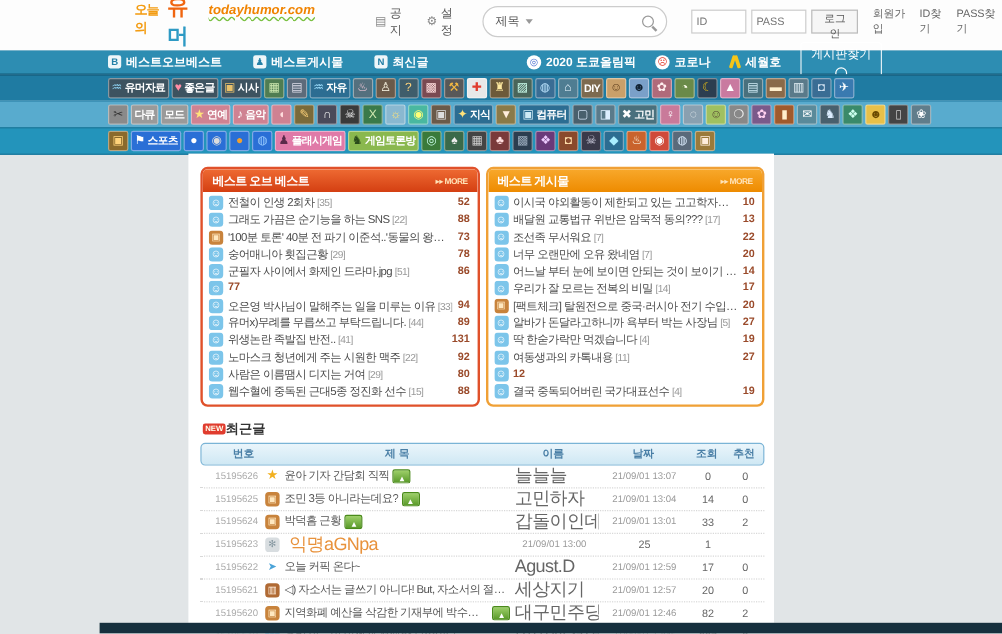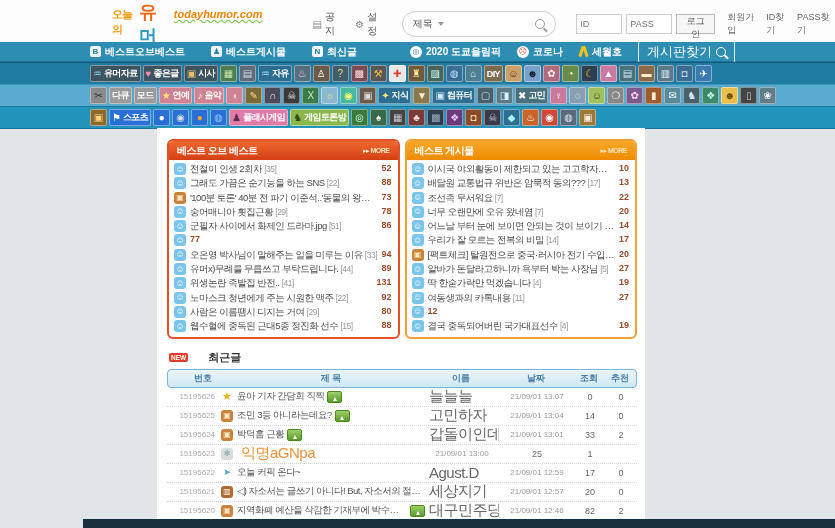--- a/index.html
+++ b/index.html
@@ -1,19 +1,19 @@
 <!DOCTYPE html>
 <html><head>
 <meta charset="utf-8">
 <style>
   html,body{margin:0;padding:0;}
   body{width:835px;height:528px;position:relative;overflow:hidden;background:#e1e5e7;
        font-family:"Liberation Sans","DejaVu Sans",sans-serif;}
   
-  .header{position:absolute;top:0;left:0;right:0;height:42px;background:#fdfdfd;display:flex;align-items:flex-start;}
+  .header{position:absolute;top:0;left:0;right:0;height:42px;background:#fdfdfd;display:flex;align-items:flex-end;}
   .header-inner{margin-left:112px;display:flex;align-items:center;}
   .logo{display:flex;align-items:baseline;cursor:pointer;}
   .logo-top{color:#f39c12;font-weight:bold;font-size:11px;letter-spacing:-1px;}
   .logo-main{font-size:18px;font-weight:bold;letter-spacing:-1px;}
   .logo-main .c1{color:#f0650f;} .logo-main .c2{color:#2e9ac4;}
   .logo-domain{color:#f08300;font-style:italic;font-weight:bold;font-size:11px;margin-left:4px;
                text-decoration:underline wavy #7ac143;}
   .hlinks{display:flex;gap:12px;margin-left:50px;font-size:10px;color:#555;}
   .hlink{display:flex;align-items:center;gap:3px;cursor:pointer;}
   .hlink .ic{color:#888;font-size:10px;}
@@ -39,21 +39,21 @@
            font-size:8px;font-weight:bold;display:flex;align-items:center;justify-content:center;}
   .extras{margin-left:auto;display:flex;align-items:center;gap:16px;margin-right:10px;}
   .extra{display:flex;align-items:center;gap:4px;font-size:10px;font-weight:bold;cursor:pointer;}
   .circ{width:12px;height:12px;border-radius:50%;background:#fff;display:flex;align-items:center;
         justify-content:center;font-size:8px;}
   .olym{color:#4a6fd0;} .corona{color:#e0392a;font-weight:bold;}
   .ribbon{position:relative;width:9px;height:13px;}
   .ribbon::before,.ribbon::after{content:"";position:absolute;top:1px;width:3px;height:11px;background:#f5c518;border-radius:1px;}
   .ribbon::before{left:1px;transform:rotate(18deg);} .ribbon::after{right:1px;transform:rotate(-18deg);}
   .boardbtn{display:flex;align-items:center;gap:4px;border:1px solid rgba(255,255,255,.85);border-radius:3px;
-            padding:2px 8px;font-size:13px;color:#fff;margin-right:90px;cursor:pointer;}
+            padding:2px 8px;font-size:10px;color:#fff;margin-right:90px;cursor:pointer;flex-direction:column;}
   .boardbtn .mag{color:#fff;}
   
   .irow{position:absolute;left:0;right:0;display:flex;align-items:center;padding-left:90px;gap:2px;overflow:hidden;}
   .irow1{top:62px;height:21px;background:#1f7ba2;border-top:1px solid #145a7a;}
   .irow2{top:84px;height:21px;background:#58abce;border-top:1px solid #3e93b8;}
   .irow3{top:106px;height:21px;background:#2394bb;border-top:1px solid #19759a;border-bottom:1px solid #19759a;}
   .tile{height:17px;min-width:17px;border:1px solid rgba(255,255,255,.4);border-radius:2px;background:#555;
         display:flex;align-items:center;justify-content:center;padding:0 2px;gap:2px;box-sizing:border-box;cursor:pointer;flex:0 0 auto;}
   .tile .g{font-size:10px;line-height:1;}
   .tile .l{color:#fff;font-size:9px;font-weight:bold;letter-spacing:-0.6px;white-space:nowrap;}
@@ -74,21 +74,21 @@
   .licon.tv{background:#c8833c;color:#ffe8c0;} .licon.tv::before{content:"▣";font-size:8px;}
   .licon.star{background:transparent;color:#f2b01e;} .licon.star::before{content:"★";font-size:11px;}
   .licon.gray{background:#d8dde0;color:#8899a2;} .licon.gray::before{content:"✻";font-size:8px;}
   .licon.bird{background:transparent;color:#4aa3d8;} .licon.bird::before{content:"➤";font-size:9px;}
   .licon.box{background:#b06a34;color:#ffeedd;} .licon.box::before{content:"▥";font-size:8px;}
   .t{flex:1;overflow:hidden;text-overflow:ellipsis;color:#4a4a4a;letter-spacing:-0.5px;}
   .cm{color:#999;font-size:8.5px;}
   .cnt{color:#9a4a2a;font-size:9px;font-weight:bold;flex:0 0 auto;}
   
   .recent{margin-top:11px;}
-  .rhead{display:flex;align-items:center;gap:20px;font-size:11px;font-weight:bold;color:#333;margin:0 0 4px 2px;}
+  .rhead{display:flex;align-items:center;gap:0;font-size:11px;font-weight:bold;color:#333;margin:0 0 4px 2px;}
   .badge{background:#e03c2e;color:#ffe;font-size:6.5px;font-weight:bold;padding:1px 2px;border-radius:2px;}
   .thead{display:grid;grid-template-columns:70px 1fr 74px 76px 30px 32px;height:17px;align-items:center;
          background:linear-gradient(#eaf5fb,#cfe8f4);border:1px solid #7ab4d6;border-radius:4px;
          font-size:9px;font-weight:bold;color:#4a7fa6;}
   .thead span{text-align:center;}
   .trow{display:grid;grid-template-columns:50px 20px 1fr 74px 76px 30px 32px;height:18px;align-items:center;
         border-bottom:1px dotted #d8d8d8;cursor:pointer;}
   .no{font-size:8px;color:#aaa;text-align:right;padding-right:2px;}
   .ric{display:flex;justify-content:center;}
   .rtitle{color:#555;font-size:9.5px;white-space:nowrap;overflow:hidden;display:flex;align-items:center;gap:3px;letter-spacing:-0.5px;min-width:0;}

